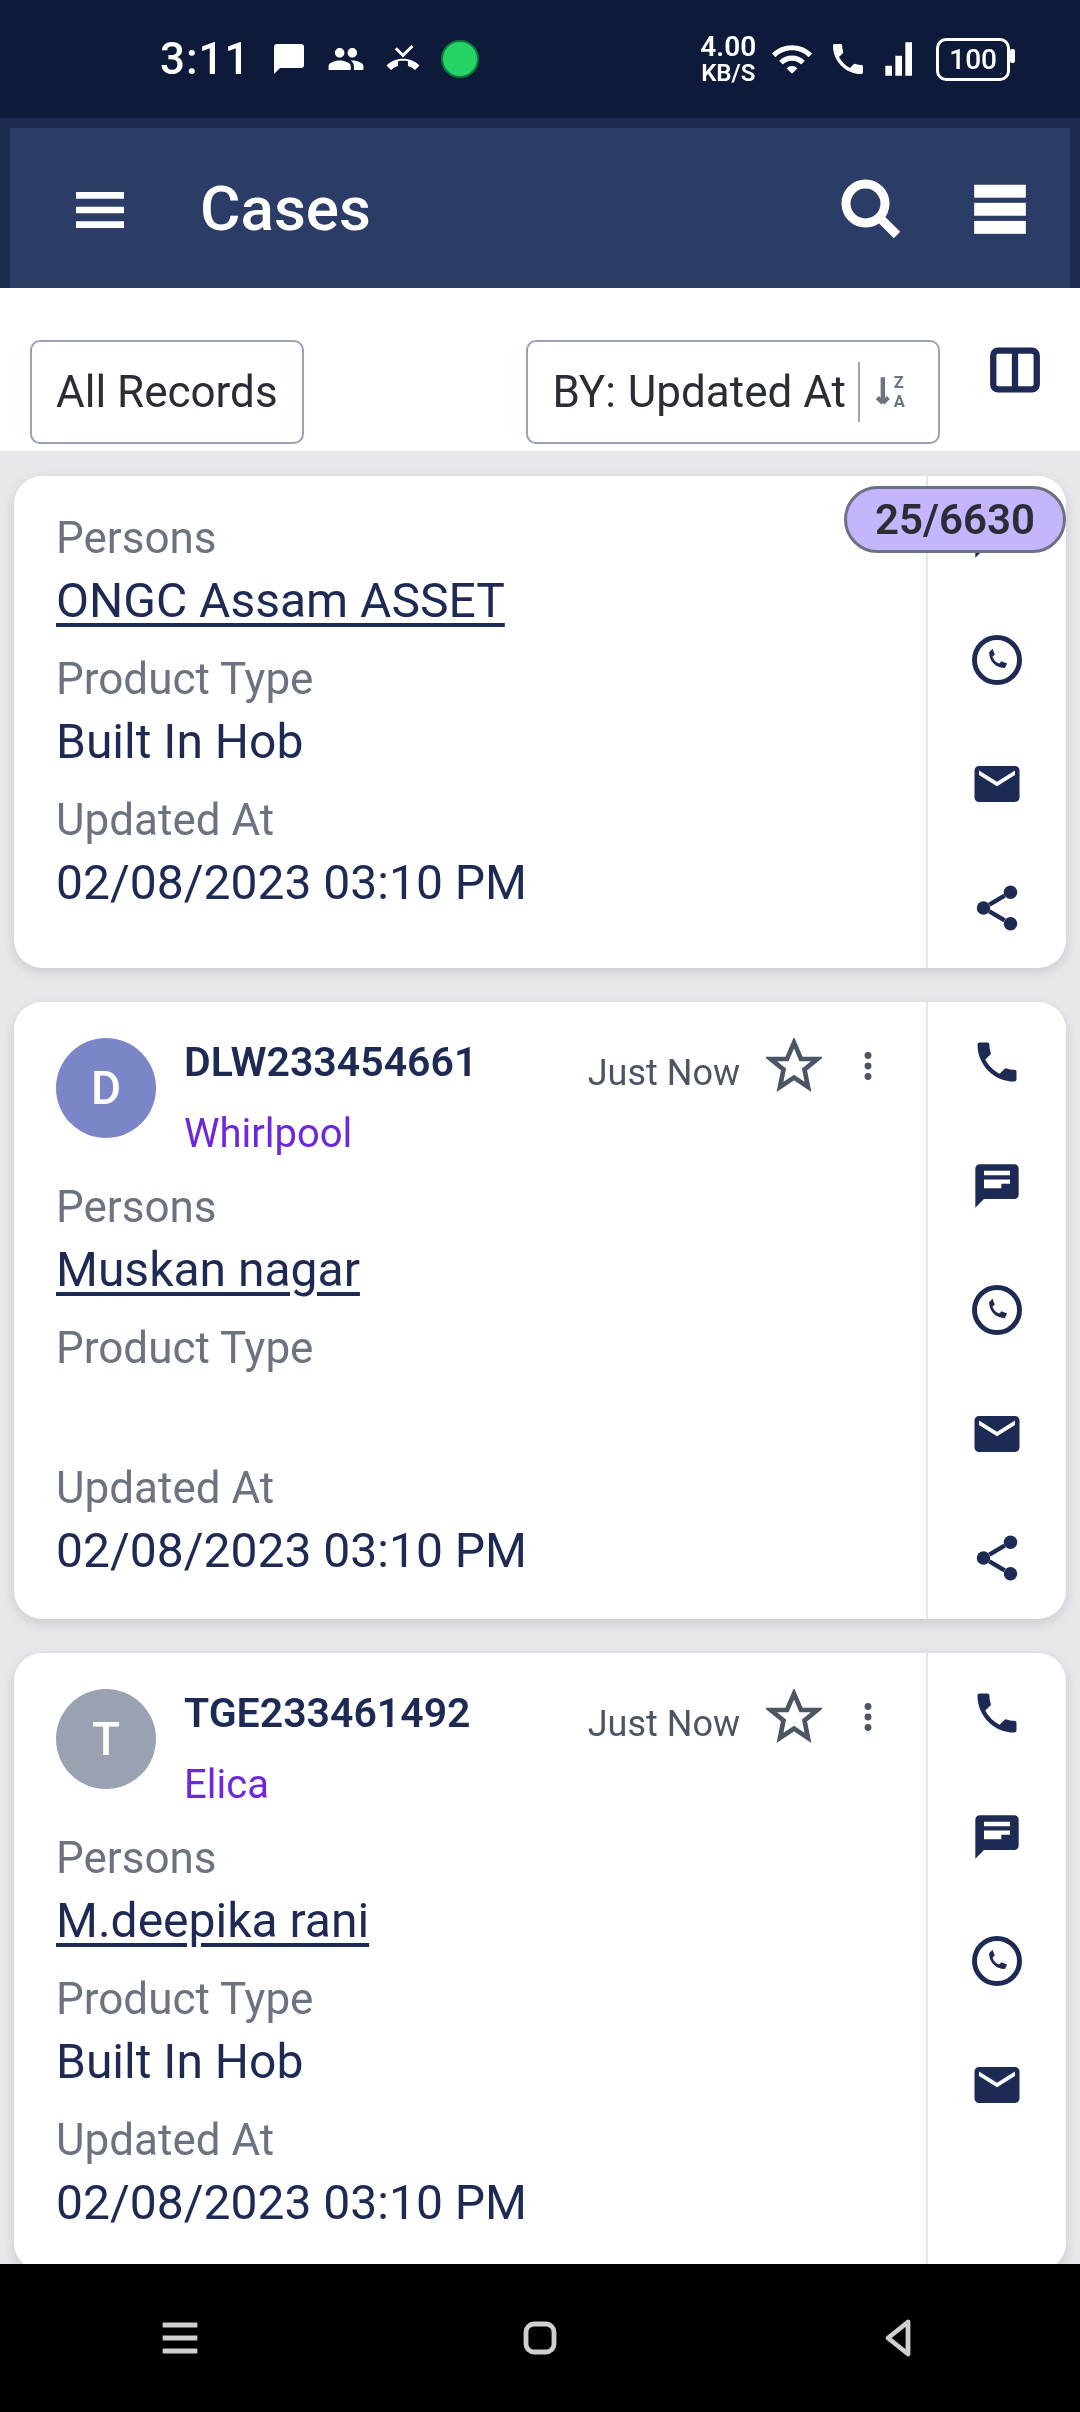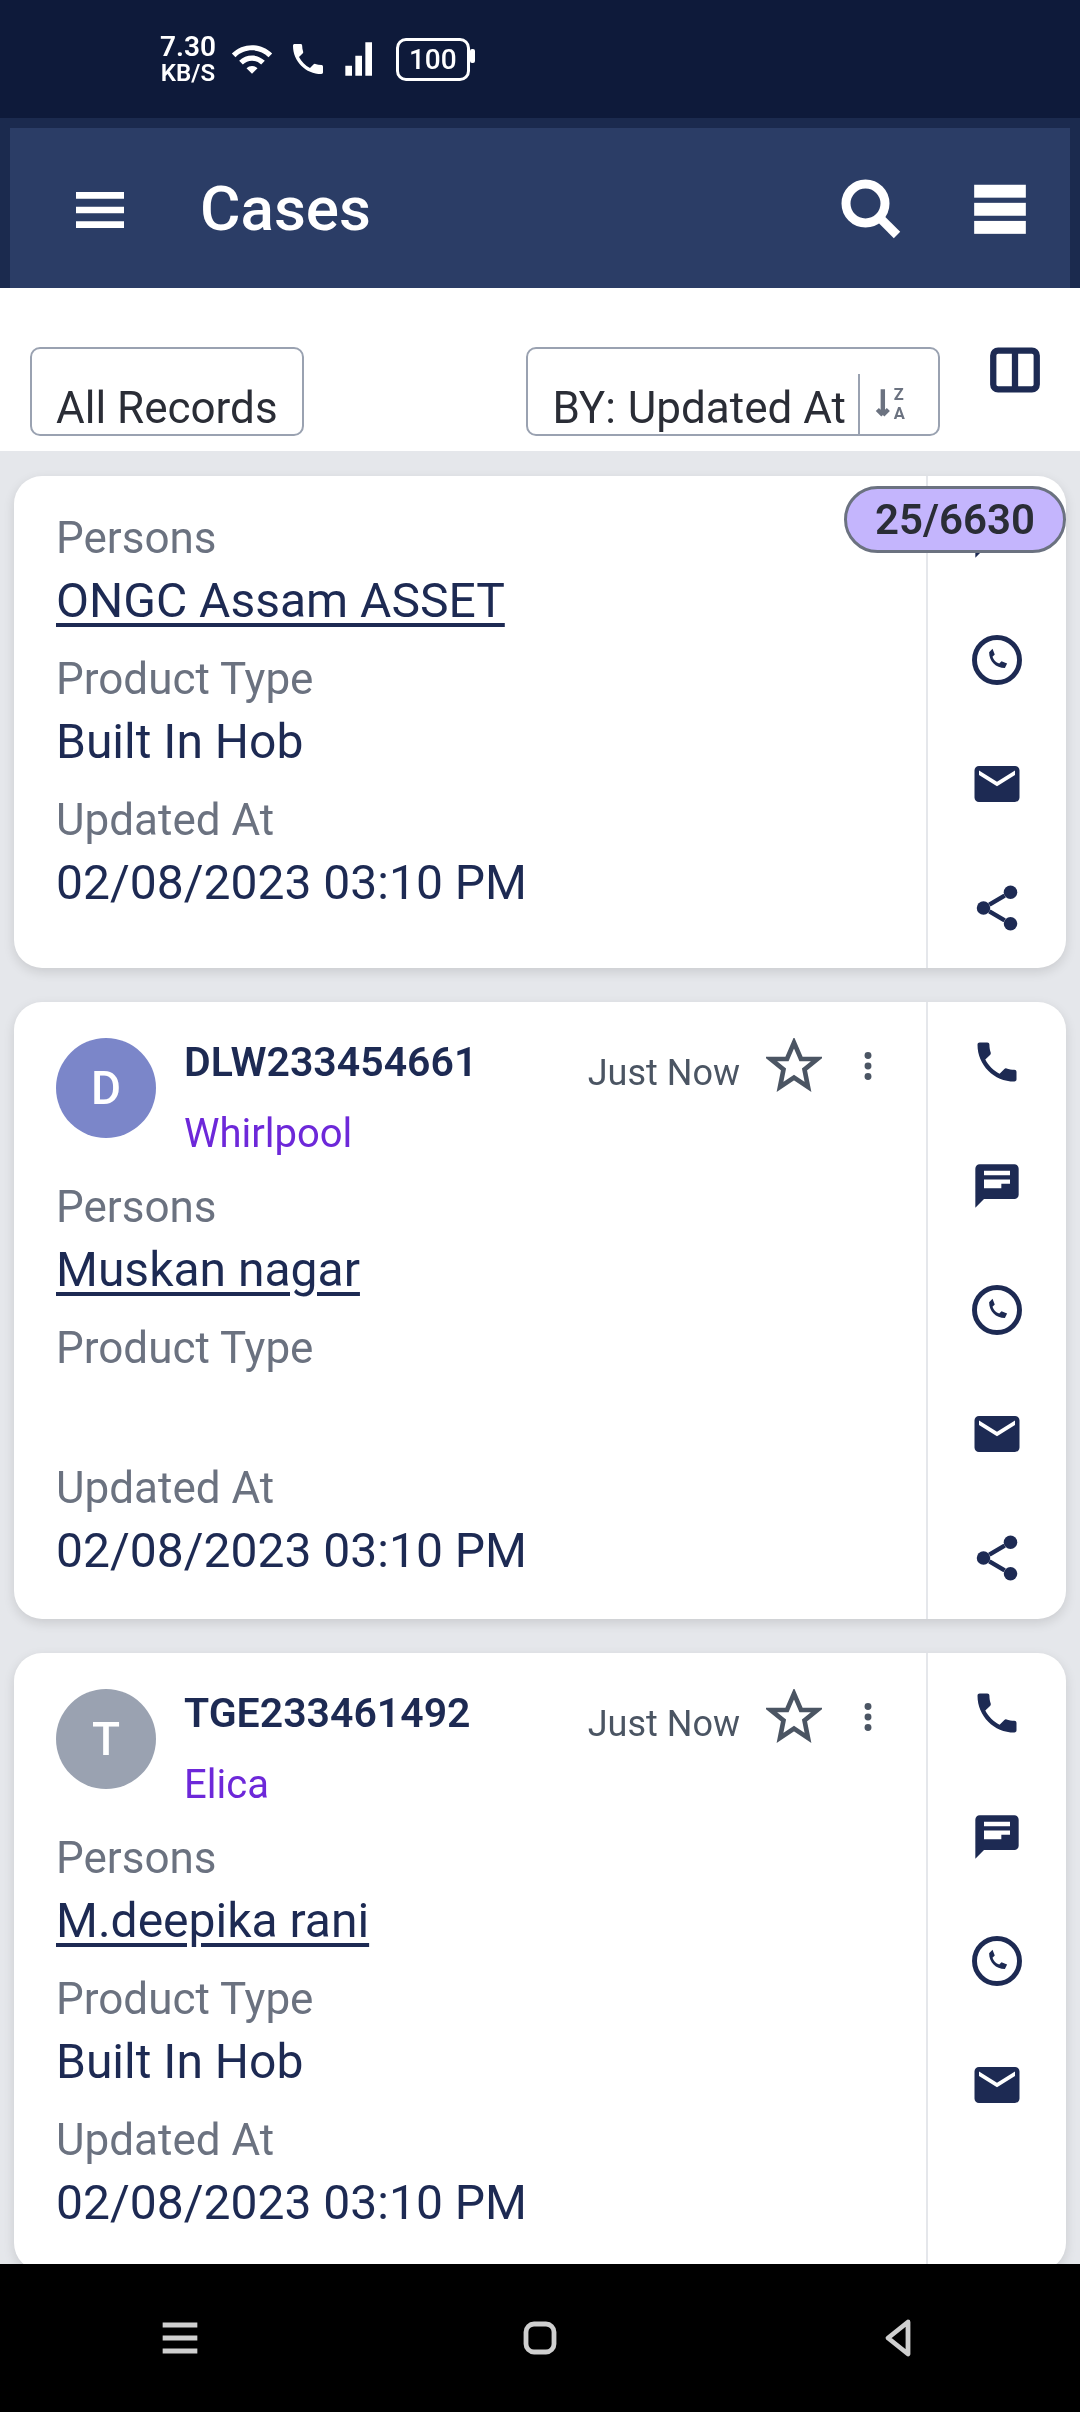--- a/index.html
+++ b/index.html
@@ -51,23 +51,23 @@
     height: 164px;
     display:flex;
     align-items:center;
     padding: 0 30px;
     gap: 20px;
     border-bottom: 1px solid #e5e7eb;
   }
   .pill, .sort-pill {
     border: 2px solid #9aa2b1;
     border-radius: 10px;
-    height: 89px;
+    height: 104px;
     display:flex;
-    align-items:flex-end;
+    align-items:center;
     padding: 0 24px;
     font-size: 44px;
     color:#2a2d36;
     background:#fff;
     margin-top:44px;
   }
   .spacer { flex:1; }
   .sort-pill { gap: 12px; }
   .sort-glyph { display:flex; align-items:center; padding-left:10px; border-left:2px solid #9aa2b1; height:60px;}
   .columns-btn {
@@ -146,23 +146,42 @@
     color:#cfcfcf;
   }
   .nav-ic { width:70px; height:70px; display:flex; align-items:center; justify-content:center;}
 
   svg { display:block; }
 </style>
 </head>
 <body>
 
 <div class="status-bar">
+  <div class="status-left">
+    <span class="sb-time">3:11</span>
+    <span class="sb-icon">
+      <svg width="36" height="36" viewBox="0 0 24 24" fill="#fff">
+          <path d="M20 2H4a2 2 0 0 0-2 2v18l4-4h14a2 2 0 0 0 2-2V4a2 2 0 0 0-2-2z"></path>
+        </svg>
+    </span>
+    <span class="sb-icon">
+      <svg width="38" height="38" viewBox="0 0 24 24" fill="#fff">
+          <path d="M16 11c1.66 0 3-1.34 3-3s-1.34-3-3-3-3 1.34-3 3 1.34 3 3 3zM8 11c1.66 0 3-1.34 3-3S9.66 5 8 5 5 6.34 5 8s1.34 3 3 3zm0 2c-2.33 0-7 1.17-7 3.5V19h14v-2.5C15 14.17 10.33 13 8 13zm8 0c-.29 0-.62.02-.97.05 1.16.84 1.97 1.97 1.97 3.45V19h6v-2.5c0-2.33-4.67-3.5-7-3.5z"></path>
+        </svg>
+    </span>
+    <span class="sb-icon">
+      <svg width="36" height="36" viewBox="0 0 24 24" fill="#fff">
+          <path d="M6.5 5.5L12 11l7-7-1.4-1.4L12 8.2 7.9 4.1 6.5 5.5zM23 16.3c-2.9-2.9-6.8-4.5-11-4.5S3.9 13.4 1 16.3l3 3c1.3-1.3 2.9-2.2 4.7-2.7v-3.1c1.1-.2 2.2-.3 3.3-.3s2.2.1 3.3.3v3.1c1.8.5 3.4 1.4 4.7 2.7l3-3z"></path>
+        </svg>
+    </span>
+    <span class="sb-icon" style="width:38px;height:38px;border-radius:50%;background:#25d366;border:2px solid #0d7a3a;"></span>
+  </div>
   <div class="status-right">
     <span class="sb-kbs">
-      <span class="top">7.30</span>
+      <span class="top">4.00</span>
       <span>KB/S</span>
     </span>
     <span class="sb-icon">
       <svg width="44" height="44" viewBox="0 0 24 24" fill="#fff">
           <path d="M1 9l2 2c4.97-4.97 13.03-4.97 18 0l2-2C16.93 2.93 7.07 2.93 1 9zm8 8l3 3 3-3a4.24 4.24 0 0 0-6 0zm-4-4l2 2a7.07 7.07 0 0 1 10 0l2-2C15.14 9.14 8.86 9.14 5 13z"></path>
         </svg>
     </span>
     <span class="sb-icon">
       <svg width="40" height="40" viewBox="0 0 24 24" fill="#fff">
           <path d="M6.6 10.8c1.4 2.8 3.8 5.1 6.6 6.6l2.2-2.2c.3-.3.7-.4 1-.2 1.1.4 2.4.6 3.6.6.6 0 1 .4 1 1V20c0 .6-.4 1-1 1C10.6 21 3 13.4 3 4c0-.6.4-1 1-1h3.5c.6 0 1 .4 1 1 0 1.2.2 2.5.6 3.6.1.4 0 .8-.2 1l-2.3 2.2z"></path>

